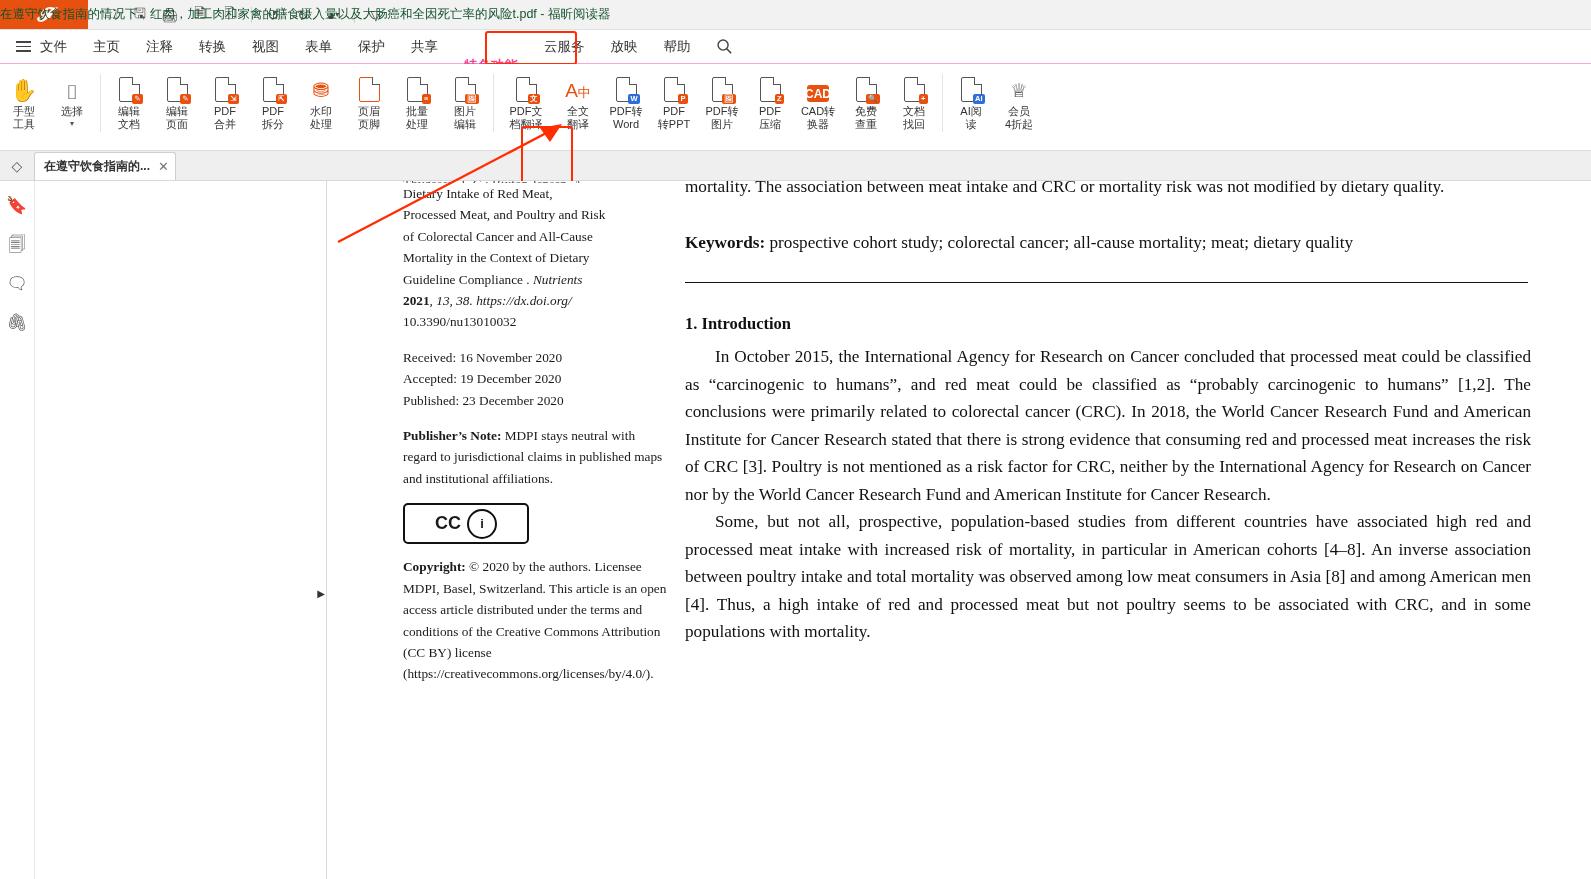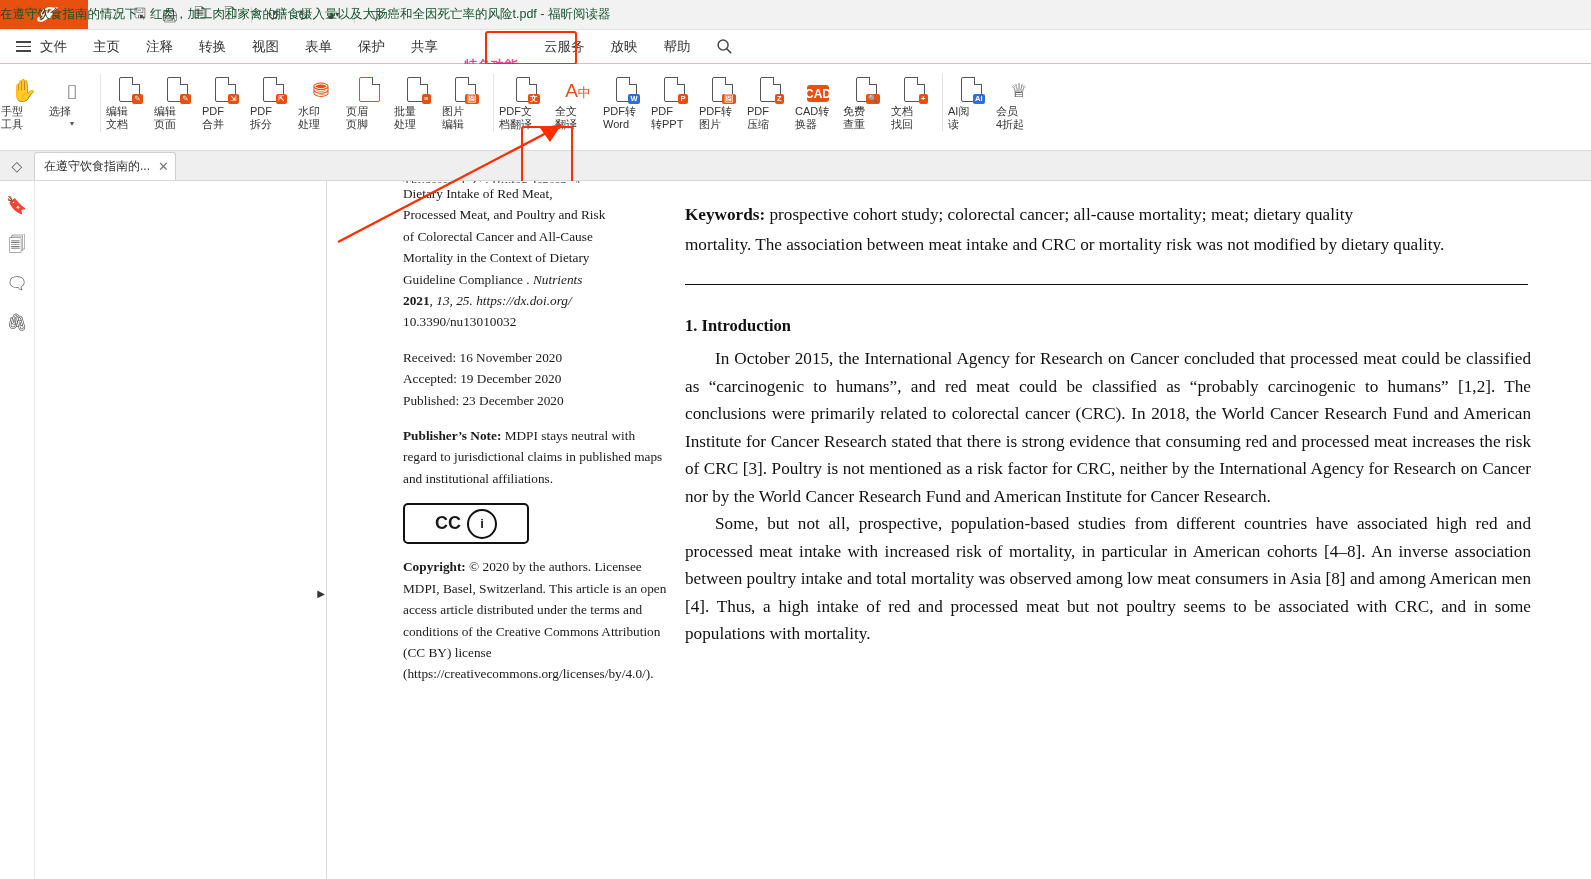--- a/index.html
+++ b/index.html
@@ -58,21 +58,21 @@
     height:82px;background:#fff;border-bottom:1px solid #dcdcdc;
     display:flex;align-items:flex-start;padding-top:4px;position:relative;
   }
   .rgroup{display:flex;align-items:flex-start;}
   .rbtn{
     width:48px;min-width:48px;display:flex;flex-direction:column;align-items:center;
     padding-top:4px;cursor:default;
   }
   .rbtn .ic{height:30px;display:flex;align-items:flex-end;justify-content:center;}
   .rbtn .lb{
-    font-size:11px;color:#333;line-height:13px;margin-top:3px;
+    font-size:11px;color:#333;line-height:13px;text-align:center;margin-top:3px;
     width:46px;word-break:break-all;
   }
   .rbtn.wide{width:56px;}
   .rbtn.wide .lb{width:54px;}
   .rbtn .caret{font-size:8px;color:#555;margin-top:1px;}
   .rsep{width:1px;height:58px;background:#e4e4e4;margin:6px 4px 0 4px;}
   .ribbon-highlight{
     position:absolute;left:521px;top:62px;width:48px;height:72px;border:2px solid #ff2d00;border-radius:3px;
     pointer-events:none;
   }
@@ -89,21 +89,21 @@
   
   .tabstrip{
     height:29px;background:#efefef;border-bottom:1px solid #d8d8d8;display:flex;align-items:center;
   }
   .tabstrip .pin{width:34px;display:flex;align-items:center;justify-content:center;color:#555;font-size:14px;}
   .doc-tab{
     height:27px;background:#fff;border:1px solid #cfcfcf;border-bottom:none;border-radius:3px 3px 0 0;
     display:flex;align-items:center;padding:0 6px 0 9px;gap:8px;font-size:12px;color:#333;
     max-width:160px;
   }
-  .doc-tab .tx{white-space:nowrap;overflow:hidden;text-overflow:ellipsis;max-width:120px;}
+  .doc-tab .tx{white-space:nowrap;overflow:hidden;text-overflow:ellipsis;max-width:120px;font-weight:bold;}
   .doc-tab .cls{color:#777;font-size:13px;}
 
   
   .body{display:flex;height:714px;}
   .leftrail{
     width:34px;background:#fff;border-right:1px solid #e6e6e6;display:flex;flex-direction:column;
     align-items:center;padding-top:16px;gap:22px;
   }
   .leftrail .ric{font-size:17px;color:#555;line-height:17px;}
   .sidepanel{
@@ -404,21 +404,21 @@
       <div class="page">
 
         <div class="col-left">
           <p>
             <span style="display:block;overflow:hidden;height:10px;color:#555;">Thygesen, L.C.; Bixton Jensen, A.</span>
             <span>Dietary Intake of Red Meat,</span><br>
             <span>Processed Meat, and Poultry and Risk</span><br>
             <span>of Colorectal Cancer and All-Cause</span><br>
             <span>Mortality in the Context of Dietary</span><br>
             <span>Guideline Compliance . </span><span class="it">Nutrients</span><br>
-            <span class="bd">2021</span><span class="it">, 13, 25.   https://dx.doi.org/</span><br>
+            <span class="bd">2021</span><span class="it">, 13, 38.   https://dx.doi.org/</span><br>
             <span>10.3390/nu13010032</span>
           </p>
           <p>
             <span>Received: 16 November 2020</span><br>
             <span>Accepted: 19 December 2020</span><br>
             <span>Published: 23 December 2020</span>
           </p>
           <p>
             <span class="bd">Publisher’s Note:</span><span>  MDPI stays neutral with regard to jurisdictional claims in published maps and institutional affiliations.</span>
           </p>
@@ -427,24 +427,24 @@
             <span class="cc-circle">
                 <span>i</span>
               </span>
           </div>
           <p>
             <span class="bd">Copyright:</span><span> © 2020 by the authors. Licensee MDPI, Basel, Switzerland. This article is an open access article distributed under the terms and conditions of the Creative Commons Attribution (CC BY) license (https://creativecommons.org/licenses/by/4.0/).</span>
           </p>
         </div>
 
         <div class="col-main">
+          <p>mortality.  The association between meat intake and CRC or mortality risk was not modified by dietary quality.</p>
           <p style="margin-top:28px">
             <span class="kw">Keywords:</span><span> prospective cohort study; colorectal cancer; all-cause mortality; meat; dietary quality</span>
           </p>
-          <p>mortality.  The association between meat intake and CRC or mortality risk was not modified by dietary quality.</p>
           <div class="rule"></div>
           <h2>1. Introduction</h2>
           <p class="ind">In October 2015, the International Agency for Research on Cancer concluded that processed meat could be classified as “carcinogenic to humans”, and red meat could be classified as “probably carcinogenic to humans” [1,2].  The conclusions were primarily related to colorectal cancer (CRC). In 2018, the World Cancer Research Fund and American Institute for Cancer Research stated that there is strong evidence that consuming red and processed meat increases the risk of CRC [3]. Poultry is not mentioned as a risk factor for CRC, neither by the International Agency for Research on Cancer nor by the World Cancer Research Fund and American Institute for Cancer Research.</p>
           <p class="ind">Some, but not all, prospective, population-based studies from different countries have associated high red and processed meat intake with increased risk of mortality, in particular in American cohorts [4–8]. An inverse association between poultry intake and total mortality was observed among low meat consumers in Asia [8] and among American men [4].  Thus, a high intake of red and processed meat but not poultry seems to be associated with CRC, and in some populations with mortality.</p>
         </div>
 
       </div>
     </div>
   </div>
 

